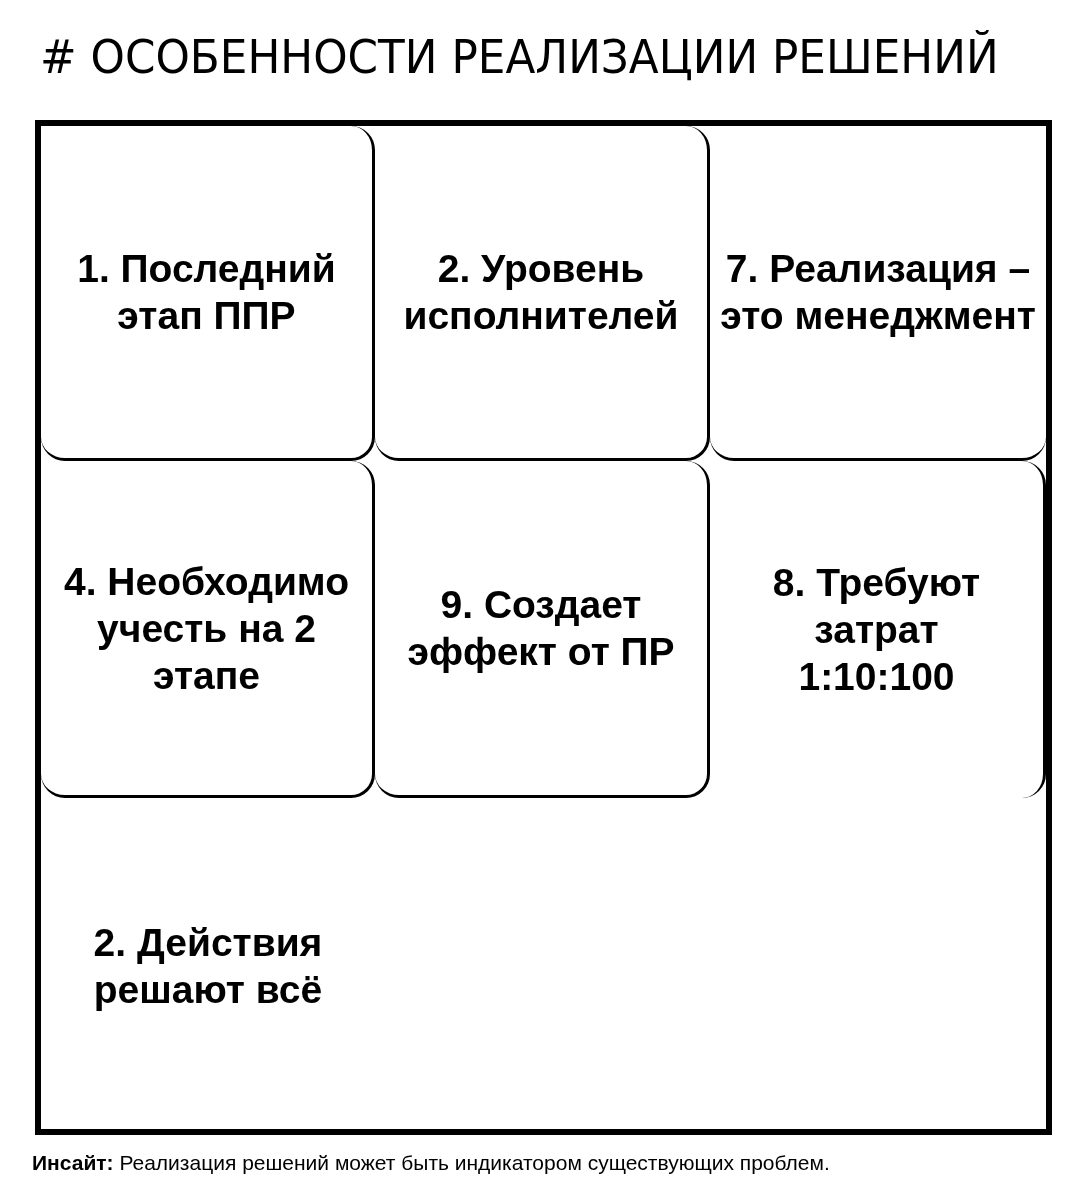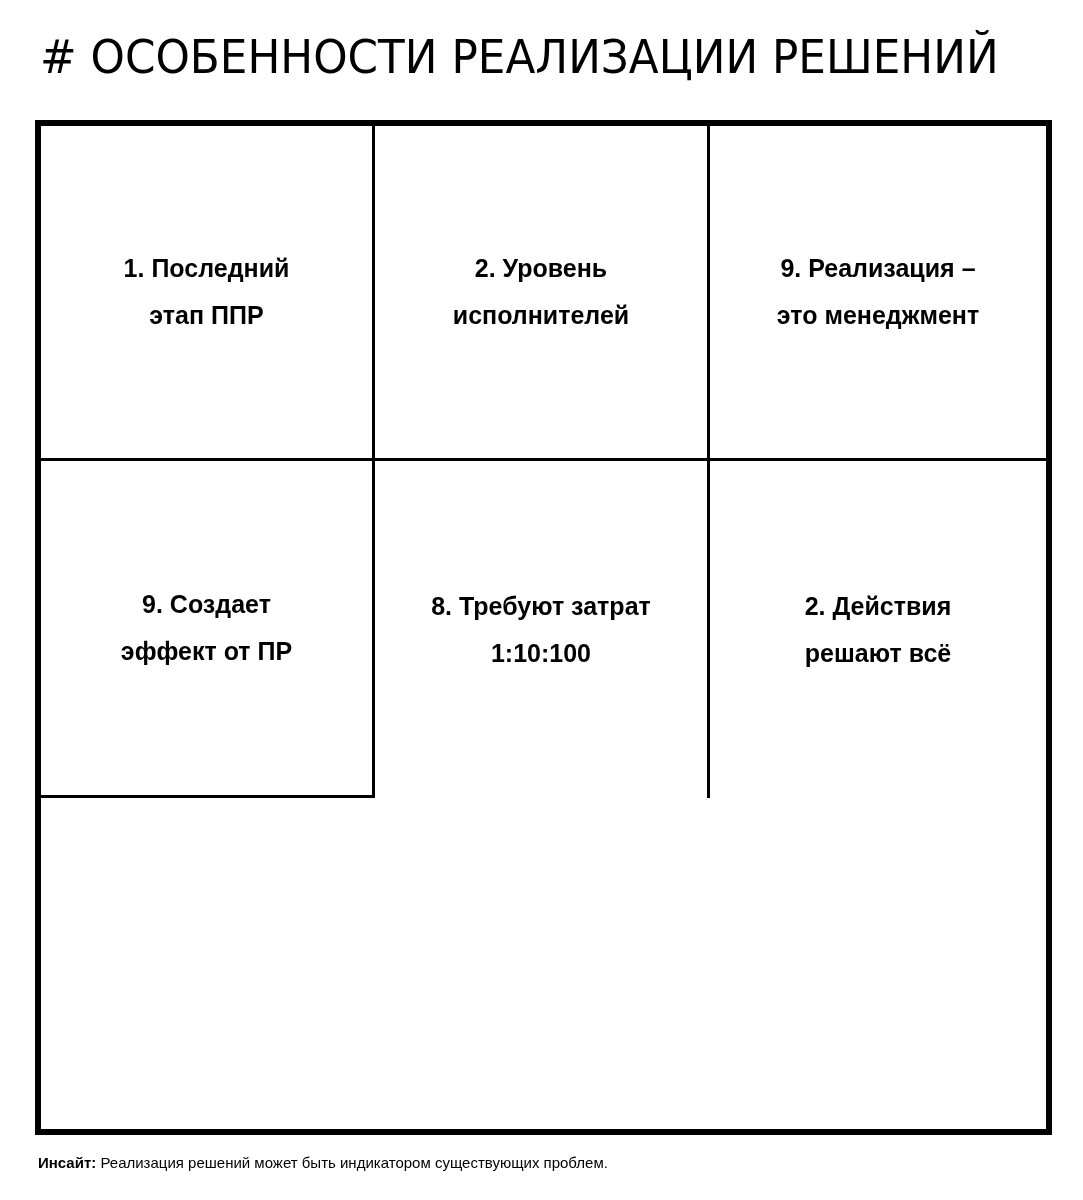--- a/index.html
+++ b/index.html
@@ -42,37 +42,38 @@
       background: #fff;
     }
     .cell {
       box-sizing: border-box;
       display: flex;
       align-items: center;
       justify-content: center;
       text-align: center;
       font-family: "Liberation Sans", sans-serif;
       font-weight: bold;
-      font-size: 25px;
+      font-size: 39px;
       line-height: 47px;
       padding: 0 6px;
+      border-radius: 24px;
     }
     .cell.c1, .cell.c2 { border-right: 3px solid #000; }
     .cell.r1, .cell.r2 { border-bottom: 3px solid #000; }
     .cell-text {
       display: block;
       white-space: pre-line;
     }
     .footer {
       position: absolute;
-      left: 38px;
+      left: 32px;
       top: 1148px;
       width: 1000px;
       font-family: "Liberation Sans", sans-serif;
-      font-size: 15px;
+      font-size: 21px;
       line-height: 30px;
       white-space: nowrap;
     }
     .footer .label { font-weight: bold; }
     .footer .text { font-weight: normal; }
   </style>
 </head>
 <body>
 
 <div class="page-title"># ОСОБЕННОСТИ РЕАЛИЗАЦИИ РЕШЕНИЙ</div>
@@ -80,22 +81,26 @@
 <div class="grid">
   <div class="cell c1 r1">
     <span class="cell-text">1. Последний
 этап ППР</span>
   </div>
   <div class="cell c2 r1">
     <span class="cell-text">2. Уровень
 исполнителей</span>
   </div>
   <div class="cell c3 r1">
-    <span class="cell-text">9. Реализация –
+    <span class="cell-text">7. Реализация –
 это менеджмент</span>
+  </div>
+  <div class="cell c1 r2">
+    <span class="cell-text">4. Необходимо
+учесть на 2 этапе</span>
   </div>
   <div class="cell c2 r2">
     <span class="cell-text">9. Создает
 эффект от ПР</span>
   </div>
   <div class="cell c2 r3">
     <span class="cell-text">8. Требуют затрат
 1:10:100</span>
   </div>
   <div class="cell c3 r3">

